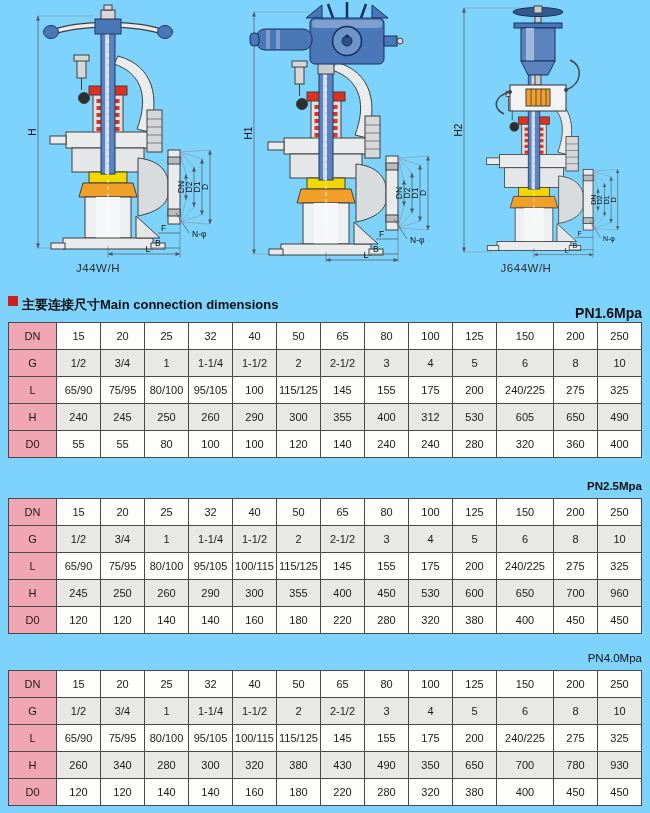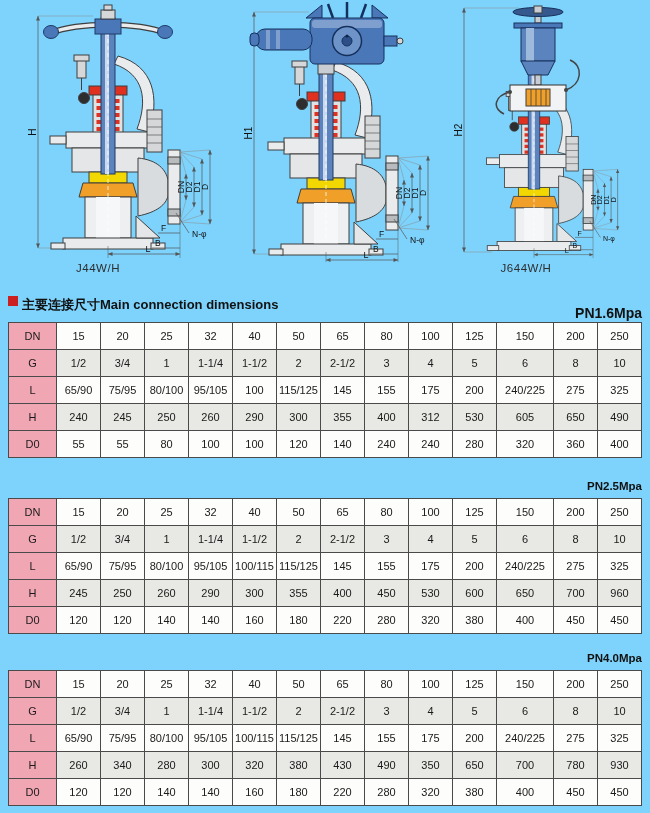--- a/index.html
+++ b/index.html
@@ -29,21 +29,21 @@
   .title-line{
     display:flex;align-items:flex-start;gap:4px;
     font-size:13px;font-weight:bold;color:#111;
   }
   .red-square{
     display:inline-block;width:10px;height:10px;background:#cc2020;
     flex:0 0 auto;
   }
   .pn-1{top:305px;right:8px;position:absolute;font-size:14px;font-weight:bold;color:#111;}
   .pn-2{top:480px;right:8px;position:absolute;font-size:11.5px;font-weight:bold;color:#111;text-align:center;}
-  .pn-3{top:652px;right:8px;position:absolute;font-size:11.5px;font-weight:bold;color:#111;}
+  .pn-3{top:652px;right:8px;position:absolute;font-size:11.5px;font-weight:normal;color:#111;}
   .tbl-wrap{position:absolute;left:8px;width:634px;}
   .t1{top:322px;}
   .t2{top:498px;}
   .t3{top:670px;}
   table.dims{
     border-collapse:collapse;table-layout:fixed;width:634px;
     font-size:11px;color:#1a1a1a;
   }
   table.dims td{
     border:1px solid #4a4a4a;

